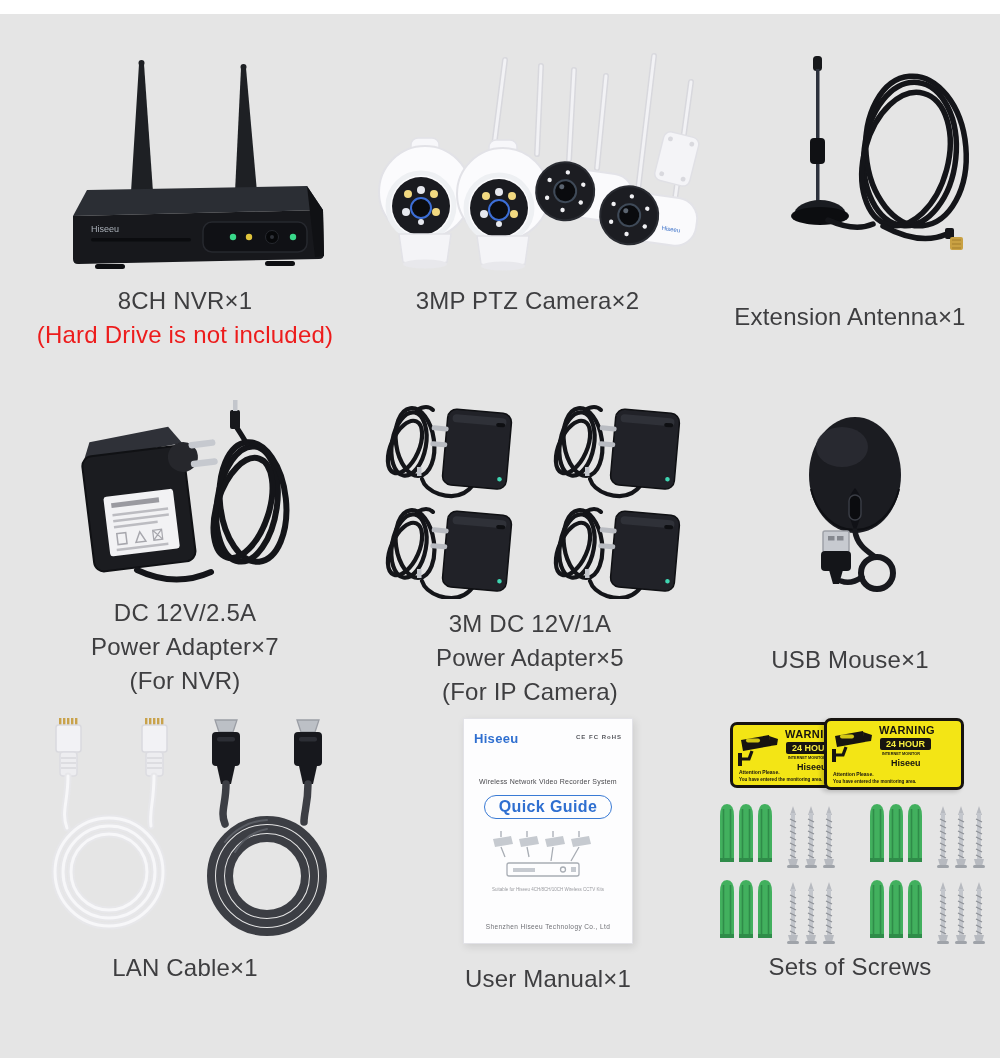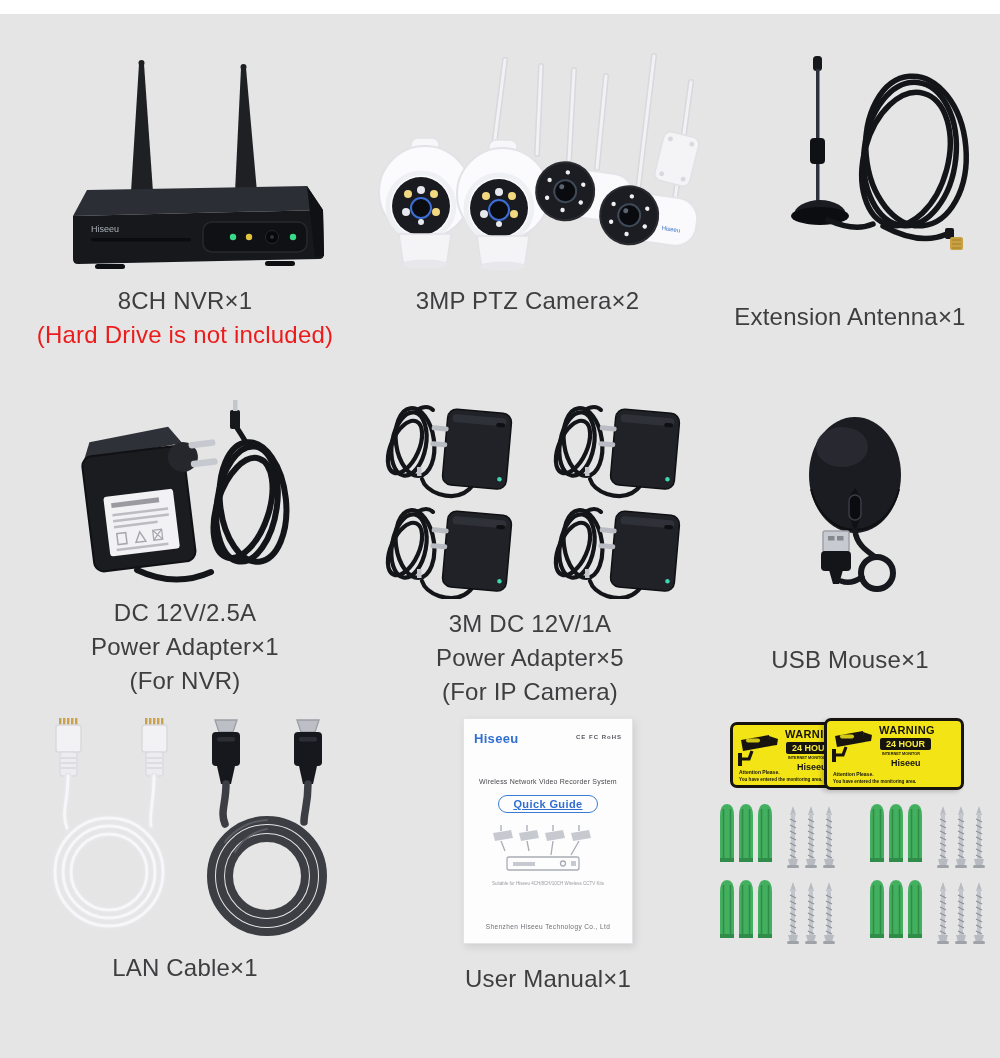--- a/index.html
+++ b/index.html
@@ -18,21 +18,21 @@
   .manual-page{
     position:relative;width:170px;height:226px;margin:4px auto 0;
     background:#fdfdfe;border:1px solid #e2e2e7;box-shadow:2px 3px 8px rgba(0,0,0,.10);
     box-sizing:border-box;padding:12px 10px;text-align:center;
   }
   .m-head{display:flex;justify-content:space-between;align-items:flex-start;}
   .m-brand{color:#2f6fd0;font-weight:bold;font-size:13px;letter-spacing:.3px;}
   .m-certs{font-size:6px;font-weight:bold;color:#55565c;letter-spacing:1px;margin-top:3px;}
   .m-title{font-size:7px;color:#4a4a4e;margin-top:32px;letter-spacing:.2px;}
   .m-badge{display:inline-block;margin-top:10px;border:1.5px solid #3a7bd5;color:#2f6fd0;
-    border-radius:12px;padding:2px 14px;font-weight:bold;font-size:11px;letter-spacing:.4px;text-decoration:underline;}
+    border-radius:12px;padding:2px 14px;font-weight:bold;font-size:16px;letter-spacing:.4px;}
   .m-sketch{margin:8px auto 0;}
   .m-note{font-size:4.5px;color:#9a9ba0;margin-top:2px;}
   .m-company{position:absolute;left:0;bottom:13px;width:100%;font-size:6.5px;color:#6e6f74;letter-spacing:.4px;}
 
   
   .sticker-row{position:relative;width:240px;height:80px;margin:2px auto 0;}
   .sticker{position:absolute;background:#f3e515;border:3px solid #171410;border-radius:7px;
     overflow:hidden;box-sizing:border-box;}
   .sticker.left{left:0;top:4px;width:122px;height:66px;}
   .sticker.right{left:94px;top:0;width:140px;height:72px;z-index:2;box-shadow:-3px 2px 4px rgba(0,0,0,.18);}
@@ -224,21 +224,21 @@
           <ellipse cx="228" cy="116" rx="33" ry="60" stroke-width="6" transform="rotate(-6 228 116)"></ellipse>
           <ellipse cx="218" cy="122" rx="26" ry="52" stroke-width="6" transform="rotate(18 218 122)"></ellipse>
           <path d="M222,58 Q216,48 212,42" stroke-width="5"></path>
         </g>
         <rect x="205" y="24" width="10" height="19" rx="2" fill="#17181c"></rect>
         <rect x="208" y="14" width="4.5" height="11" fill="#c3c6cc"></rect>
       </svg>
     </div>
     <figcaption class="caption" style="padding-top:8px;">
       <div>DC 12V/2.5A</div>
-      <div>Power Adapter×1</div>
+      <div>Power Adapter×7</div>
       <div>(For NVR)</div>
     </figcaption>
   </figure>
 
   <figure class="cell" style="left:365px;top:383px;width:330px;">
     <div class="art" style="height:202px;">
       <svg width="330" height="202" viewBox="0 0 330 202">
         <defs>
           <g id="psu">
             <g fill="none" stroke="#141519" stroke-linecap="round">
@@ -456,16 +456,17 @@
               <use href="#screw" x="106" y="6"></use>
           </g>
         </defs>
         <use href="#screwset" x="10" y="0"></use>
         <use href="#screwset" x="160" y="0"></use>
         <use href="#screwset" x="10" y="76"></use>
         <use href="#screwset" x="160" y="76"></use>
       </svg>
     </div>
     <figcaption class="caption" style="padding-top:6px;">
+      <div>Sets of Screws</div>
     </figcaption>
   </figure>
 
 </div>
 
 </body></html>

